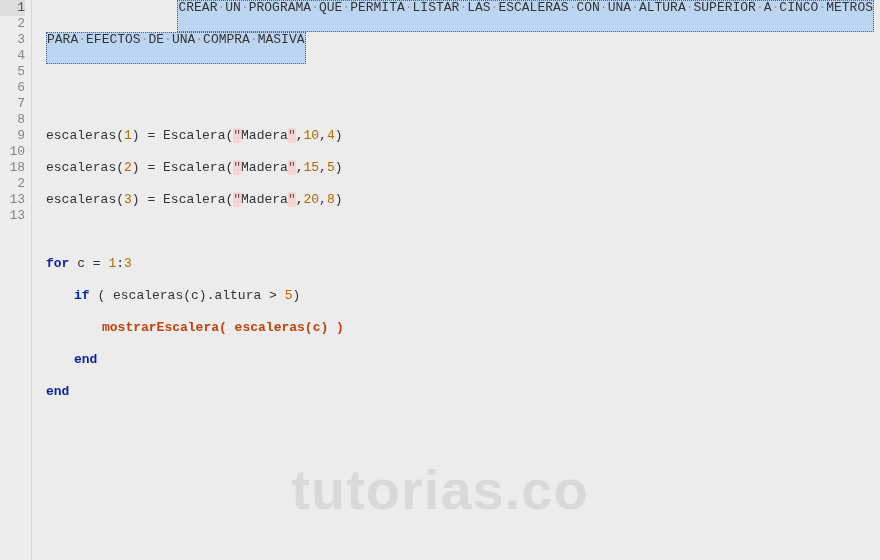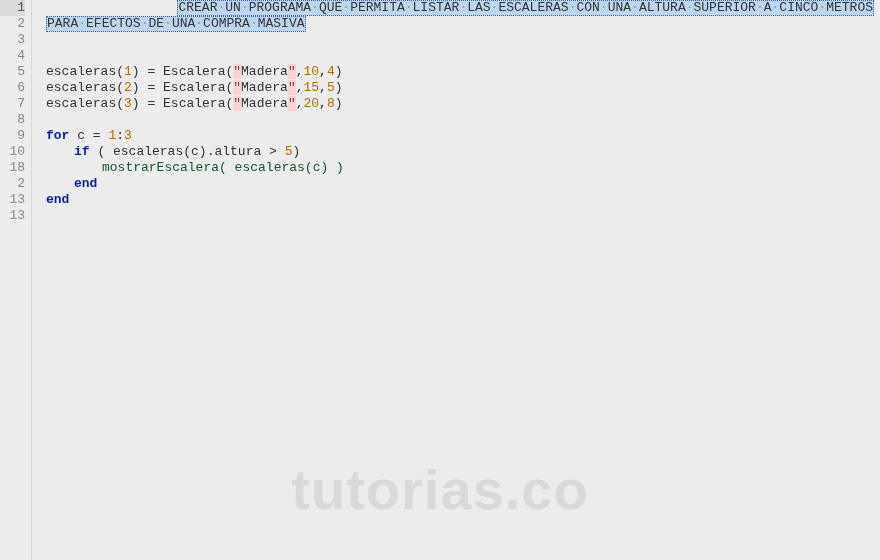--- a/index.html
+++ b/index.html
@@ -33,30 +33,30 @@
   .gutter .ln.current {
     background: #dcdcdc;
     color: #555;
   }
   .code {
     flex: 1;
     padding-left: 14px;
     position: relative;
   }
   .code .line {
-    height: 16px;
+    height: 32px;
     line-height: 16px;
     white-space: pre;
     color: #333;
   }
   .kw { color: #0a1fa8; font-weight: bold; }
   .num { color: #b36b00; }
   .cmt { color: #1a8a1a; font-style: italic; }
   .str-q { background: #fbd2d2; color: #5a5a5a; }
-  .fn { color: #14532d; }
+  .fn { color: #c2410c; font-weight: bold; }
   .sel {
     background: #bcd5f0;
     border: 1px dotted #4a5f8b;
     display: inline-block;
     line-height: 14px;
   }
   .sel .dot { color: #9a9a9a; }
   .comment-line1-wrap {
     display: flex;
     justify-content: flex-end;

